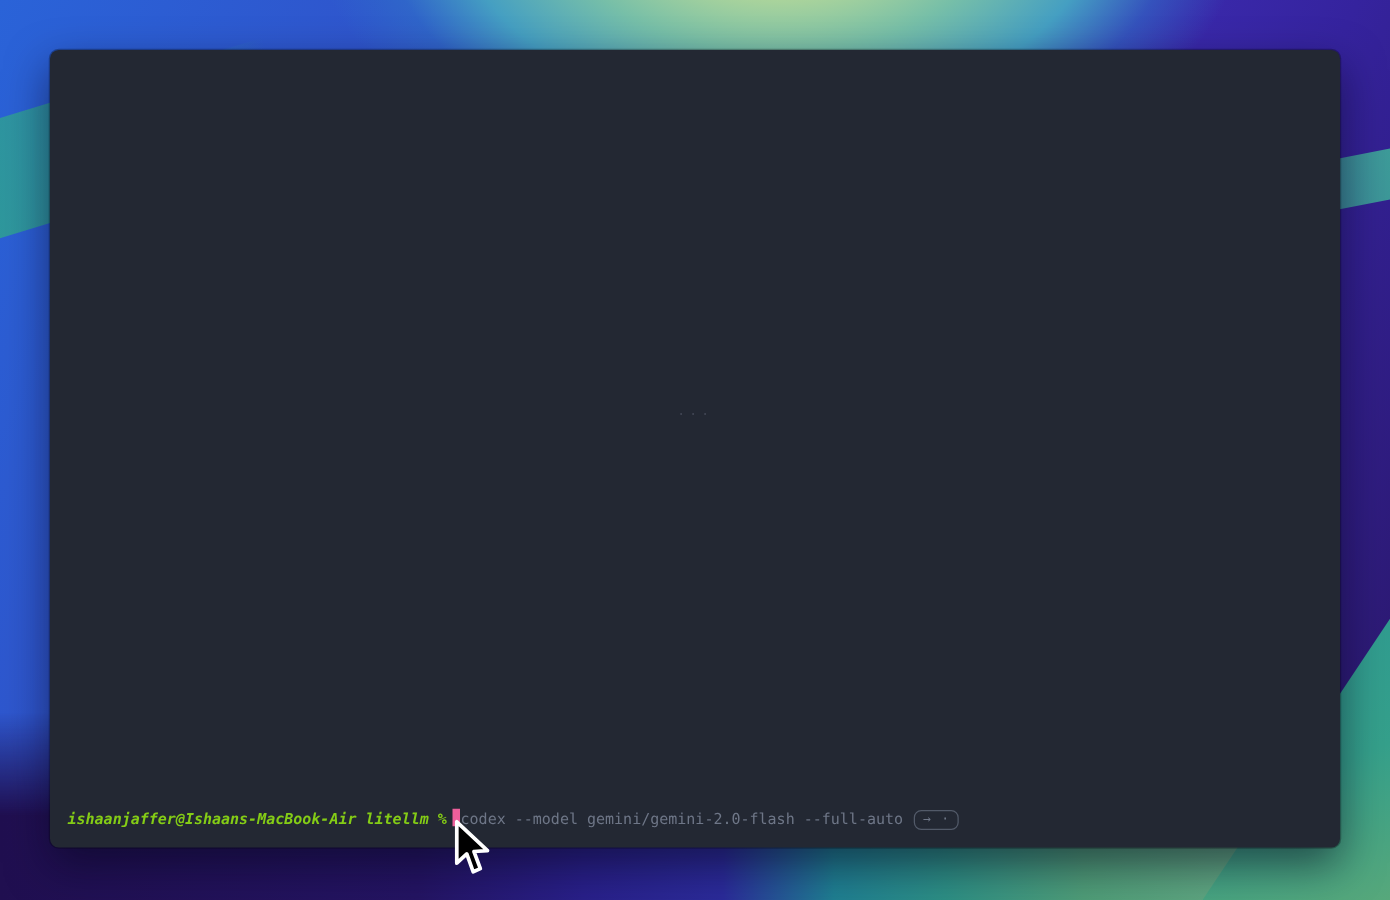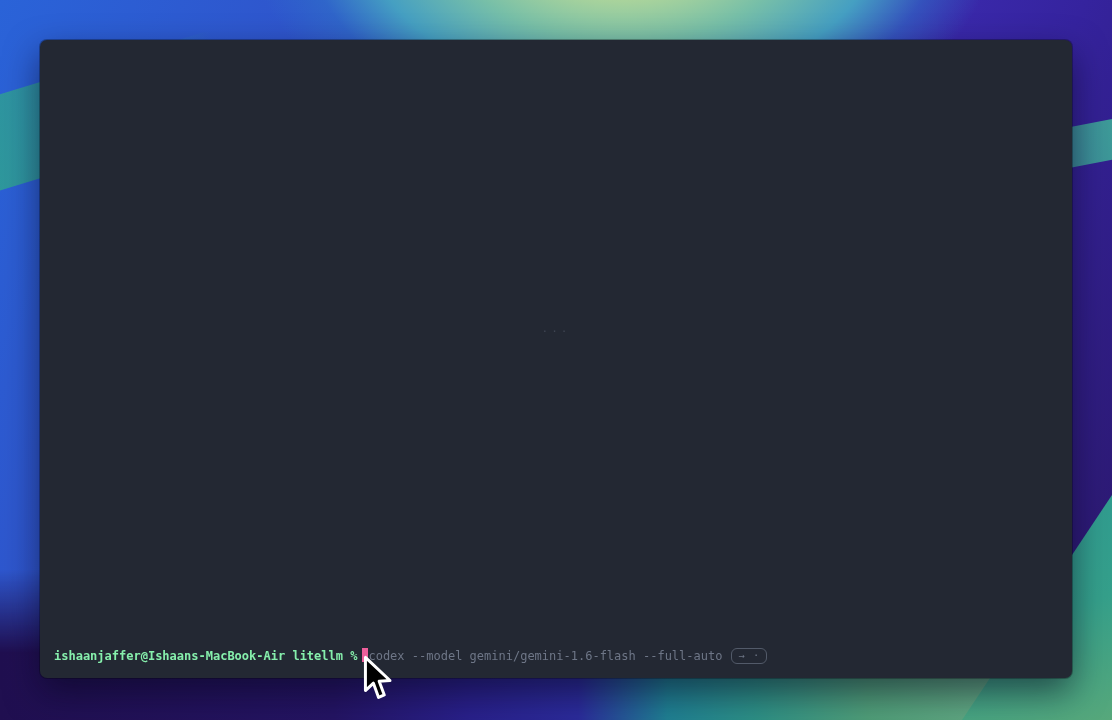--- a/index.html
+++ b/index.html
@@ -52,21 +52,21 @@
     box-shadow: 0 14px 34px rgba(8, 6, 28, 0.55), 0 0 0 1px rgba(0,0,0,0.28);
   }
   .loading-dots {
     position: absolute; left: 50%; top: 283px; transform: translateX(-50%);
     color: #3e4452; font-size: 11px; letter-spacing: 3px; line-height: 12px;
   }
   .prompt-line {
     position: absolute; left: 14px; right: 14px; bottom: 14px;
     font-size: 12px; line-height: 16px; white-space: nowrap;
   }
-  .prompt-text { color: #86efac; font-weight: bold; }
+  .prompt-text { color: #84cc16; font-weight: bold; font-style: italic; }
   .text-cursor {
     display: inline-block; width: 6px; height: 14px;
     background: #ed5f9b; vertical-align: -2px; margin: 0 0 0 5px;
   }
   .suggestion-text { color: #6e7687; }
   .hint-badge {
     display: inline-block; margin-left: 9px; padding: 0 6px 1px 6px;
     border: 1px solid #525a69; border-radius: 6px;
     color: #6e7687; font-size: 10.5px; line-height: 13px; vertical-align: 1px;
     letter-spacing: 1px;
@@ -83,21 +83,21 @@
   <div class="wp-top-glow"></div>
   <div class="wp-teal-band-left"></div>
   <div class="wp-teal-streak-right"></div>
   <div class="wp-bottom-strip"></div>
   <div class="wp-teal-wedge-br"></div>
 
   <div class="terminal-window">
     <div class="loading-dots">...</div>
 
     <div class="prompt-line">
-      <span class="prompt-text">ishaanjaffer@Ishaans-MacBook-Air litellm %</span><span class="text-cursor"></span><span class="suggestion-text">codex --model gemini/gemini-1.6-flash --full-auto</span><span class="hint-badge">→ ·</span>
+      <span class="prompt-text">ishaanjaffer@Ishaans-MacBook-Air litellm %</span><span class="text-cursor"></span><span class="suggestion-text">codex --model gemini/gemini-2.0-flash --full-auto</span><span class="hint-badge">→ ·</span>
     </div>
   </div>
 
   <div class="mouse-cursor">
     <svg width="32" height="46" viewBox="0 0 28 40">
       <path d="M3 2 L3 31 L10 24.5 L14.5 37 L19.5 34.8 L15 22.8 L24.5 22.2 Z" fill="#000000" stroke="#ffffff" stroke-width="2.6" stroke-linejoin="round"></path>
     </svg>
   </div>
 </div>
 

